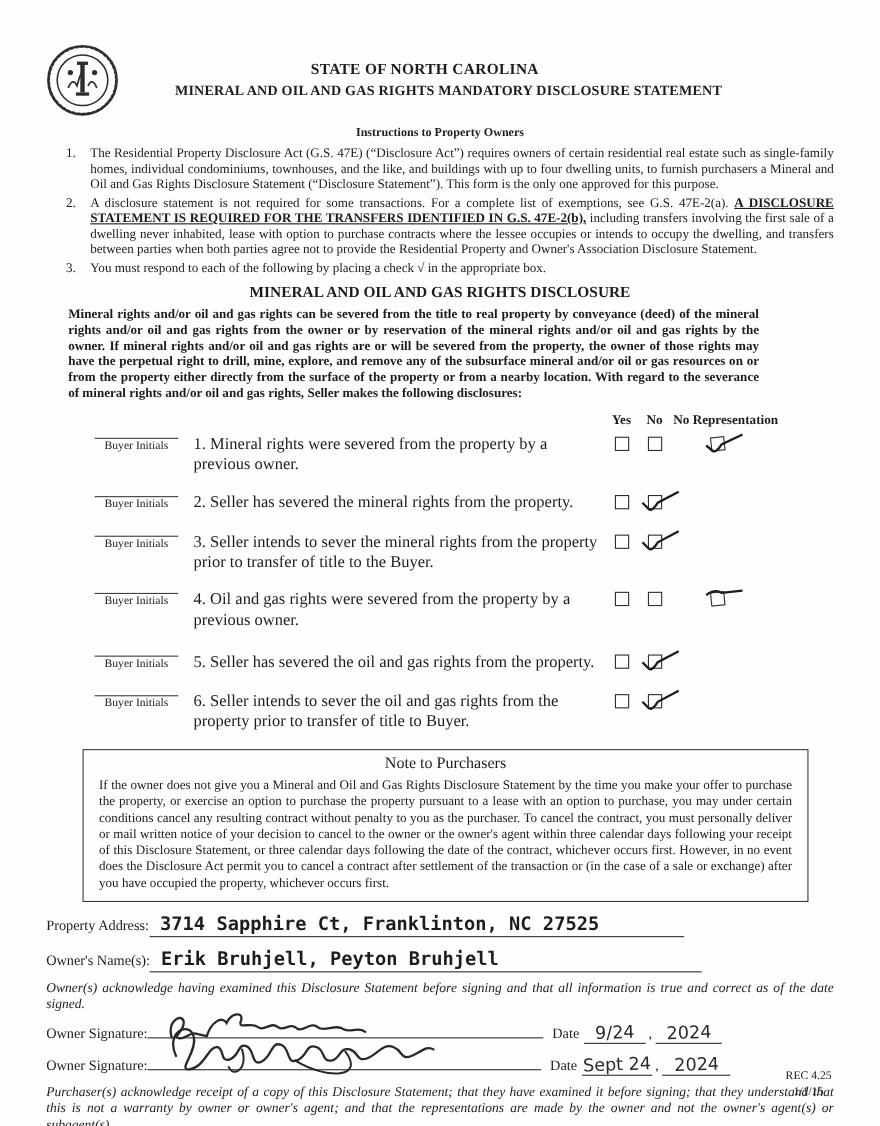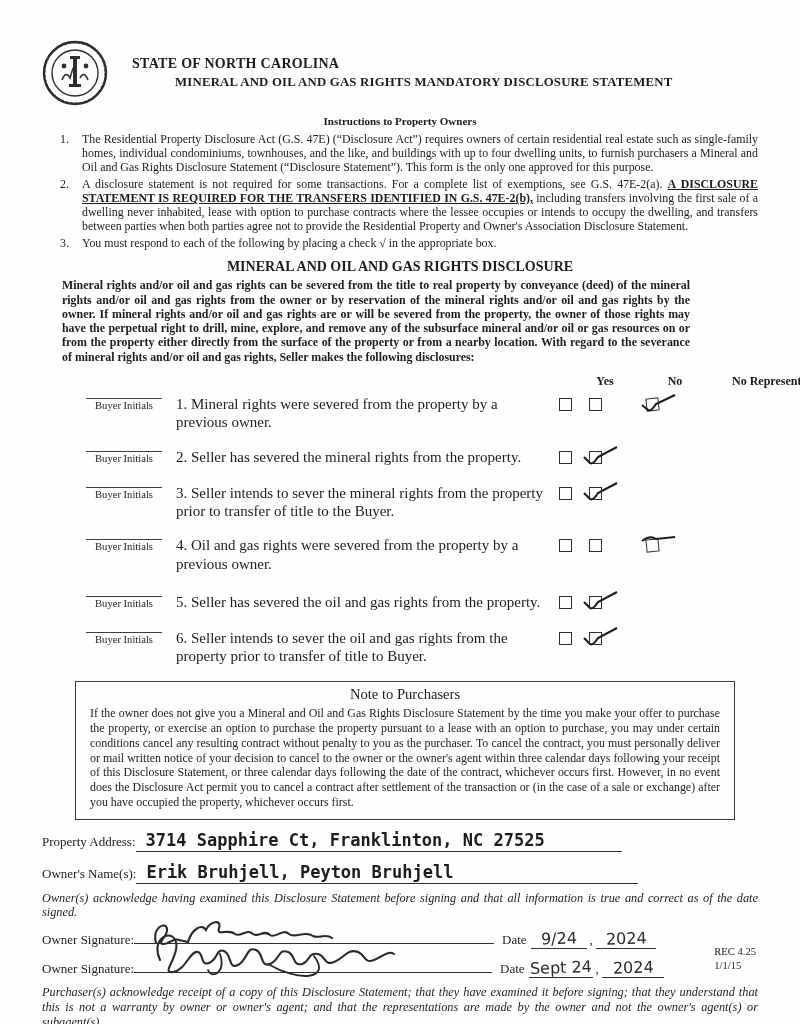--- a/index.html
+++ b/index.html
@@ -1,32 +1,32 @@
 <!DOCTYPE html>
 <html><head>
 <meta charset="utf-8">
 <style>
   html,body{margin:0;padding:0;background:#e8e8e6;}
   .page{position:relative;width:800px;height:1024px;margin:0 auto;background:#fefefd;
         font-family:"Liberation Serif",serif;color:#1c1c1c;overflow:hidden;box-sizing:border-box;
         padding:40px 42px 0 42px;}
-  .hdr{display:flex;gap:24px;}
+  .hdr{display:flex;gap:8px;text-align:center;}
   .seal{flex:0 0 66px;height:66px;}
   .titles{margin-top:16px;}
   .t1{font-weight:bold;font-size:14px;letter-spacing:.3px;}
   .t2{font-weight:bold;font-size:12.8px;letter-spacing:.2px;margin-top:3px;margin-left:43px;}
   .instr-h{text-align:center;font-weight:bold;font-size:11px;margin:9px 0 5px 0;}
   .li{display:flex;margin:0 0 3px 18px;}
   .li .num{flex:0 0 22px;font-size:12px;}
   .li .txt{flex:1;font-size:11.9px;line-height:1.18;text-align:justify;}
   .emph{font-weight:bold;text-decoration:underline;}
   .disc-h{text-align:center;font-weight:bold;font-size:14px;margin:8px 0 3px 0;}
   .disc-intro{font-weight:bold;font-size:11.9px;line-height:1.2;text-align:justify;
               margin-left:20px;width:628px;}
-  .colhead{display:flex;margin:10px 0 6px 44px;font-weight:bold;font-size:12px;gap:40px;}
+  .colhead{display:flex;margin:10px 0 6px 44px;font-weight:bold;font-size:12px;}
   .colhead .spacer{flex:0 0 464px;}
   .c-yes{flex:0 0 30px;text-align:center;}
   .c-no{flex:0 0 30px;text-align:center;}
   .c-norep{flex:0 0 140px;padding-left:2px;}
   .drow{display:flex;margin:0 0 16px 44px;align-items:flex-start;}
   .initials{flex:0 0 76px;margin-right:14px;margin-top:3px;border-top:1.2px solid #3e3e3e;
             font-size:10.6px;text-align:center;padding-top:1px;}
   .dtext{flex:0 0 368px;font-weight:normal;font-size:15px;line-height:1.22;}
   .cells{display:flex;margin-left:6px;padding-top:2px;}
   .cell{position:relative;}
@@ -48,21 +48,21 @@
   .ital{font-style:italic;font-size:12.3px;line-height:1.2;margin-top:7px;text-align:justify;}
   .sigrow{display:flex;align-items:baseline;margin-top:9px;font-size:13px;position:relative;}
   .sigline{position:relative;border-bottom:1.2px solid #2f2f2f;height:14px;}
   .sigline svg{position:absolute;left:14px;bottom:-8px;overflow:visible;}
   .datelbl{margin-left:8px;margin-right:4px;}
   .hand{display:inline-block;font-family:"DejaVu Sans",sans-serif;font-size:16px;color:#2a2a2a;
         transform:rotate(-2deg);line-height:1;}
   .dseg{display:inline-block;border-bottom:1.2px solid #2f2f2f;text-align:center;padding-bottom:0;}
   .comma{margin:0 3px;}
   .shortline{display:inline-block;border-bottom:1.2px solid #2f2f2f;width:58px;height:12px;}
-  .footer{position:absolute;right:44px;top:945px;font-size:10.6px;line-height:1.35;}
+  .footer{position:absolute;right:44px;top:972px;font-size:10.6px;text-align:center;line-height:1.35;}
 </style>
 </head>
 <body>
 
 <div class="page">
 
   <div class="hdr">
     <svg class="seal" viewBox="0 0 66 66">
       <circle cx="33" cy="33" r="31" fill="none" stroke="#2e2e2e" stroke-width="2.4"></circle>
       <circle cx="33" cy="33" r="30" fill="none" stroke="#2e2e2e" stroke-width="1" stroke-dasharray="2 2.5"></circle>

